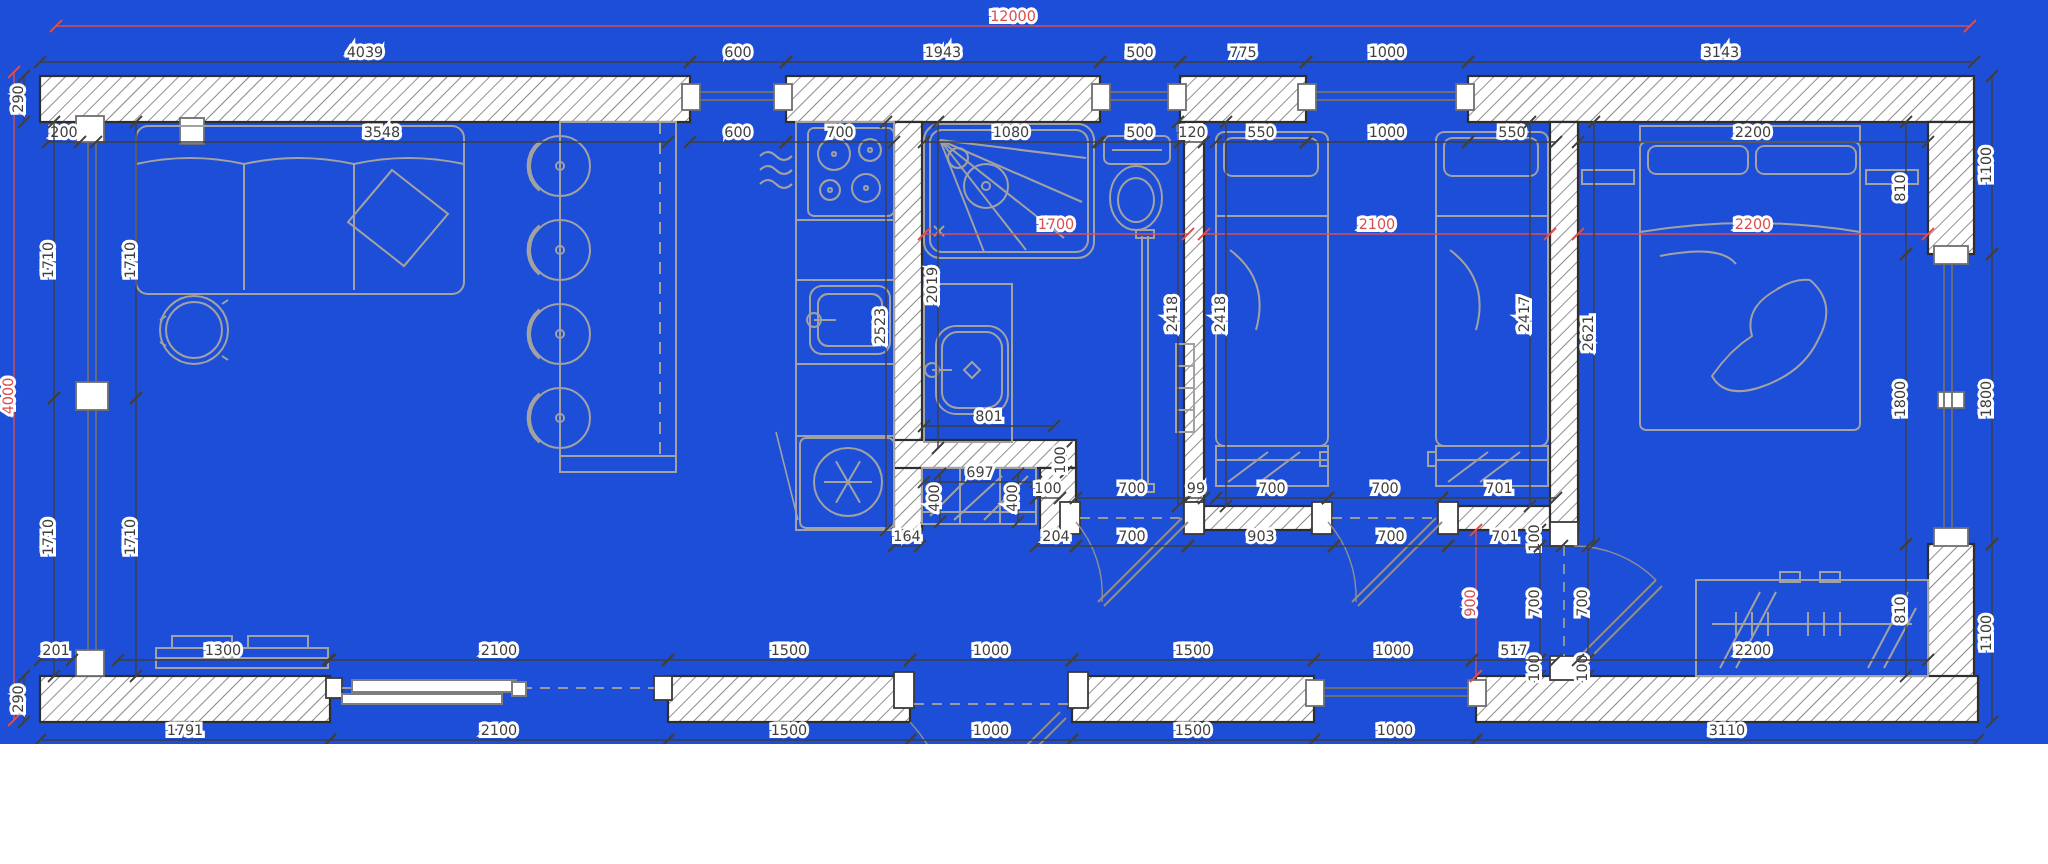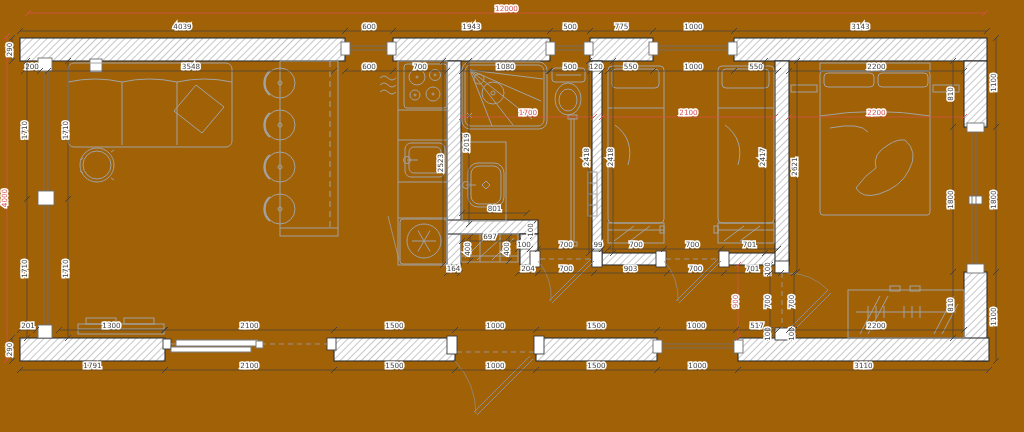--- a/index.html
+++ b/index.html
@@ -1,16 +1,16 @@
 <!DOCTYPE html>
 <html><head>
 <meta charset="utf-8">
 <style>
   html,body{margin:0;padding:0;background:#ffffff;font-family:"DejaVu Sans",sans-serif;}
-  .canvas{position:relative;width:1024px;height:432px;background:#a16207;overflow:hidden;}
+  .canvas{position:relative;width:1024px;height:372px;background:#1d4ed8;overflow:hidden;}
   svg{position:absolute;left:0;top:0;}
   .dim-text{font-family:"DejaVu Sans",sans-serif;paint-order:stroke;stroke:#ffffff;stroke-width:3px;font-size:7.2px;}
 </style>
 </head>
 <body>
 
 <div class="canvas">
 <svg id="plan" width="1024" height="432" viewBox="0 0 1024 432" xmlns="http://www.w3.org/2000/svg">
   <defs>
     <pattern id="hatch" width="5" height="5" patternUnits="userSpaceOnUse" patternTransform="rotate(45)">

